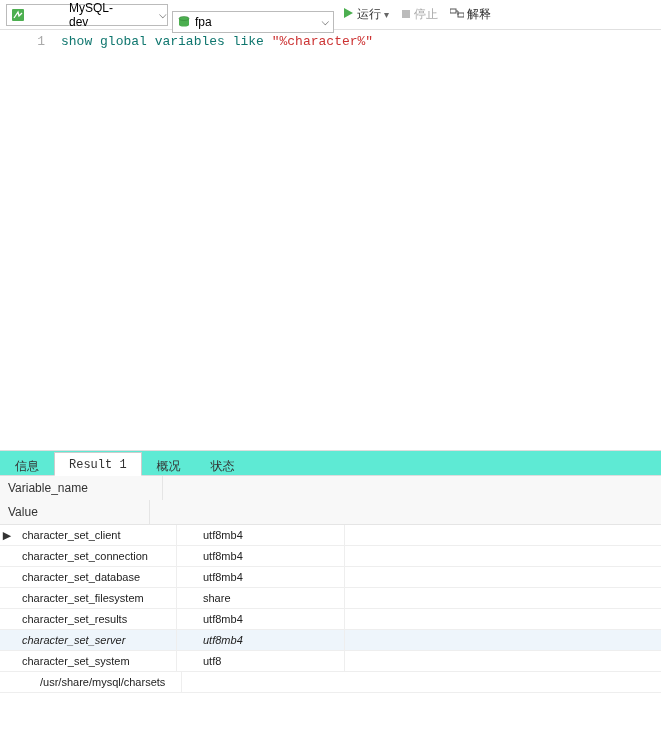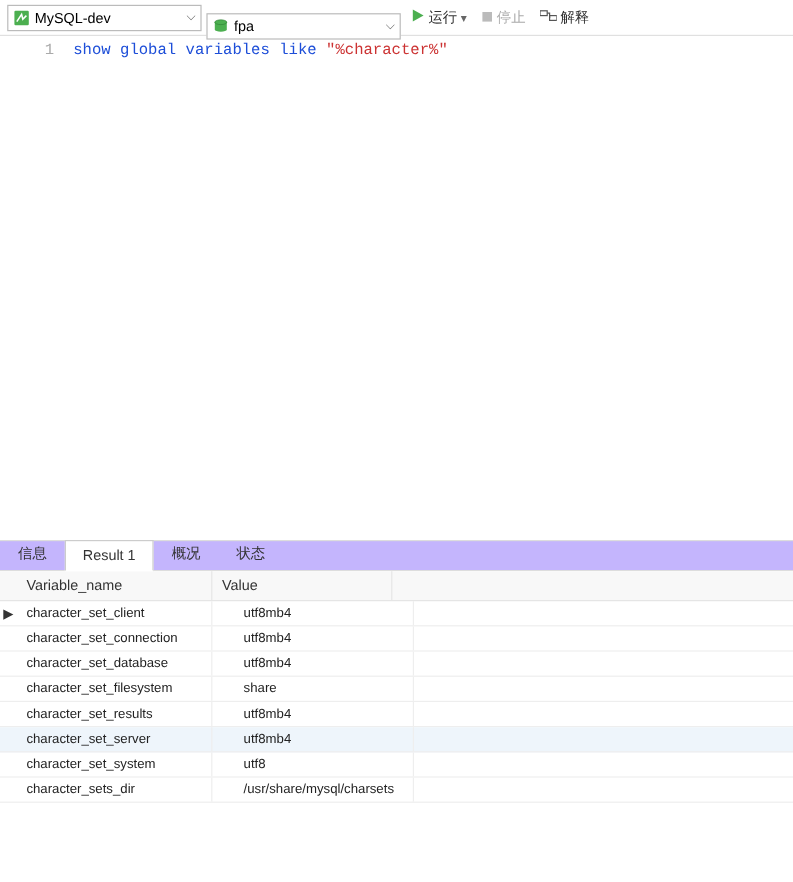--- a/index.html
+++ b/index.html
@@ -40,21 +40,21 @@
     .dropdown .dd-text {
       font-size: 12px;
       color: #000;
     }
     .dropdown .chev {
       margin-left: auto;
       padding-left: 6px;
       font-size: 10px;
       color: #555;
     }
-    .dd1 { width: 162px; }
+    .dd1 { width: 162px; gap: 40px; }
     .dd2 { width: 162px; margin-top: 14px; }
     .tool-btn {
       display: flex;
       align-items: center;
       gap: 3px;
       padding: 2px 4px;
       cursor: pointer;
       font-size: 12px;
       color: #333;
     }
@@ -72,29 +72,29 @@
       text-align: right;
       padding: 4px 10px 0 0;
       color: #aaa;
       background: #fff;
       user-select: none;
     }
     .code-area {
       padding: 4px 0 0 6px;
       white-space: pre;
     }
-    .kw { color: #1d4ed8; }
+    .kw { color: #0f766e; }
     .str { color: #cc3333; }
     .tabs {
       display: flex;
-      background: #c4b5fd;
+      background: #5eead4;
       border-top: 1px solid #ddd;
       border-bottom: 1px solid #ddd;
       height: 26px;
-      align-items: flex-end;
+      font-family: Liberation Mono, monospace;
     }
     .tab {
       padding: 5px 14px;
       font-size: 12px;
       color: #333;
       cursor: pointer;
       border: 1px solid transparent;
       position: relative;
       top: 1px;
     }
@@ -103,36 +103,37 @@
       border: 1px solid #ccc;
       border-bottom: 1px solid #fff;
     }
     .results {
       background: #fff;
     }
     .results-header {
       display: flex;
       background: #f8f8f8;
       border-bottom: 1px solid #e5e5e5;
+      flex-direction: column;
     }
     .hcell {
       padding: 5px 8px;
       font-size: 12px;
       color: #333;
       border-right: 1px solid #e5e5e5;
     }
     .marker-col { width: 14px; border-right: none; padding: 0; }
     .col1 { width: 163px; }
     .col2 { width: 150px; }
     .row {
       display: flex;
       border-bottom: 1px solid #eee;
       align-items: stretch;
     }
-    .row.hl { background: #eef5fb; }
+    .row.hl { background: #eef5fb; font-style: italic; }
     .marker {
       width: 14px;
       display: flex;
       align-items: center;
       justify-content: center;
       color: #333;
       font-size: 11px;
     }
     .cell {
       padding: 4px 8px;
@@ -250,17 +251,16 @@
         <div class="cell c1">character_set_server</div>
         <div class="cell c2">utf8mb4</div>
       </div>
       <div class="row">
         <div class="marker"></div>
         <div class="cell c1">character_set_system</div>
         <div class="cell c2">utf8</div>
       </div>
       <div class="row">
         <div class="marker"></div>
-        <div class="cell c1">character_sets_dir</div>
         <div class="cell c2">/usr/share/mysql/charsets</div>
       </div>
     </div>
 </div>
 
 </body></html>

